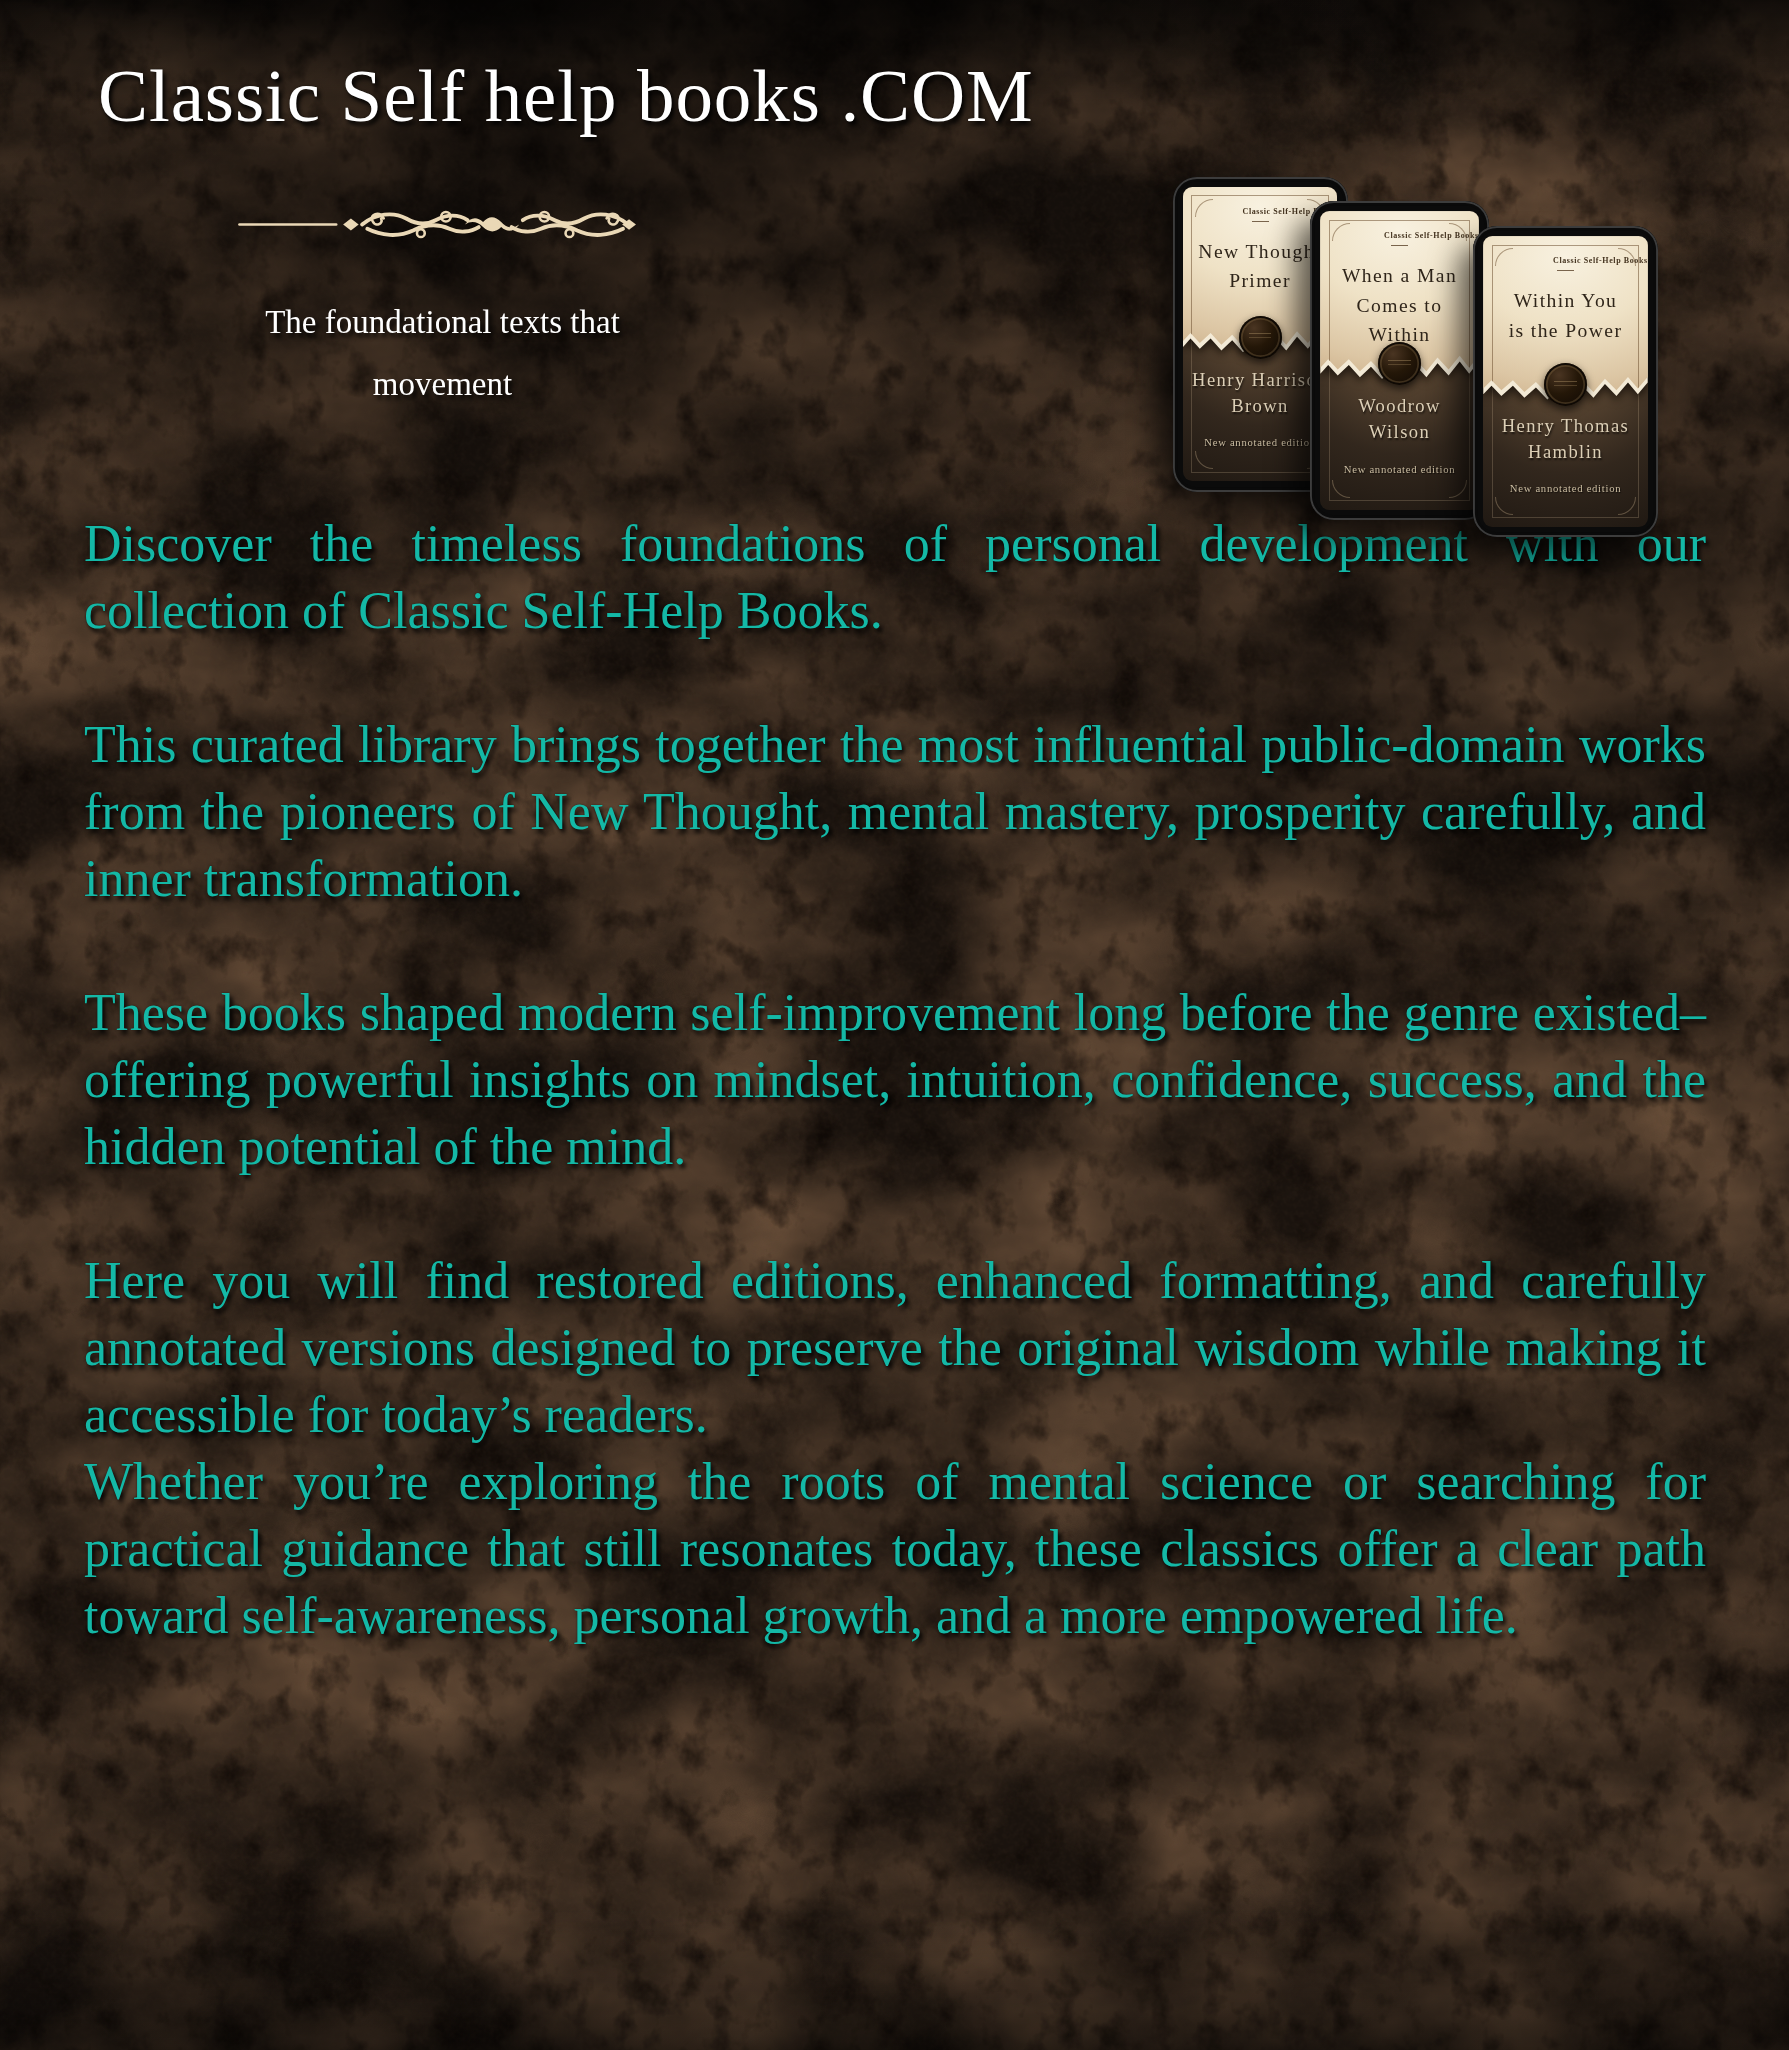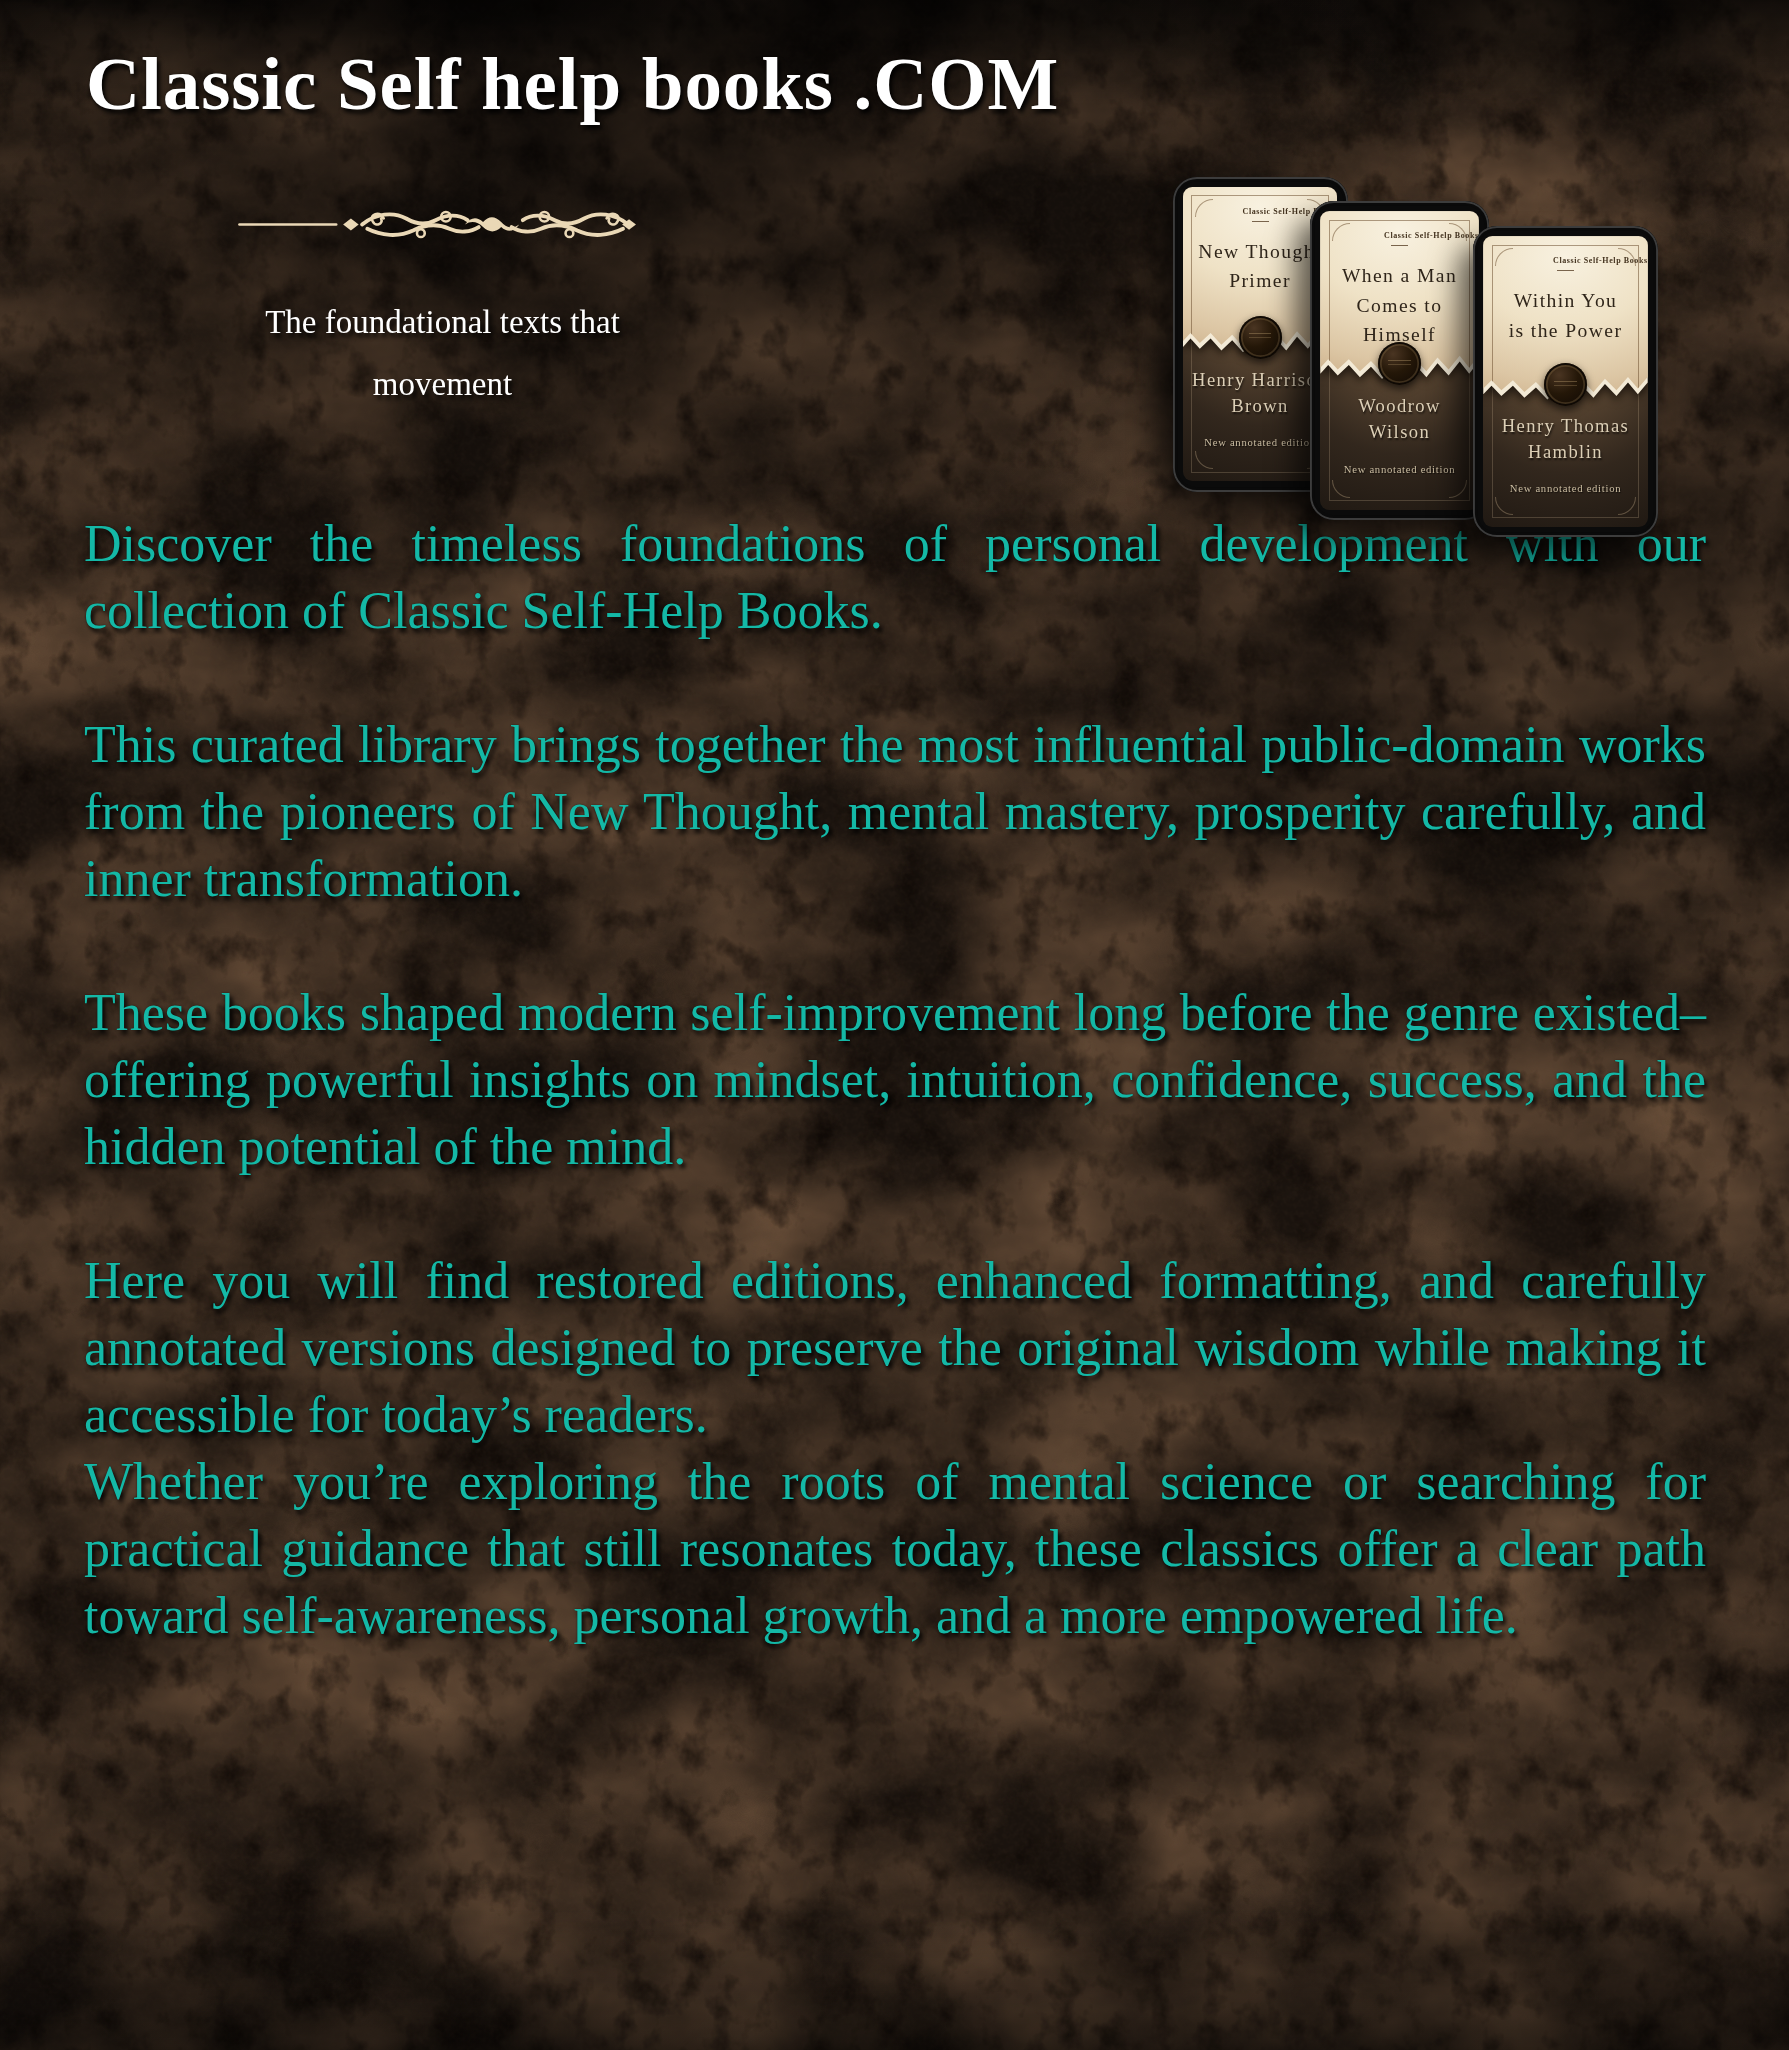--- a/index.html
+++ b/index.html
@@ -14,22 +14,22 @@
     background:
       radial-gradient(ellipse 1398px 839px at 32% 6%, rgba(0,0,0,0.55), rgba(0,0,0,0) 62%),
       radial-gradient(ellipse 1212px 653px at 92% 30%, rgba(0,0,0,0.35), rgba(0,0,0,0) 60%),
       radial-gradient(ellipse 2424px 1678px at 50% 48%, rgba(0,0,0,0) 55%, rgba(0,0,0,0.38) 100%),
       linear-gradient(180deg, rgba(0,0,0,0.7) 0%, rgba(0,0,0,0) 5%, rgba(0,0,0,0) 93%, rgba(0,0,0,0.45) 100%);
   }
   .content{position:absolute;inset:0;z-index:2;}
 
   
   .site-title{
-    position:absolute;left:82px;top:37px;margin:4px;
-    font-size:75px;font-weight:700;color:#ffffff;letter-spacing:0.9px;
+    position:absolute;left:82px;top:37px;margin:16px;
+    font-size:75px;font-weight:400;color:#ffffff;letter-spacing:0.9px;
     text-shadow:2.8px 3.7px 4.7px rgba(0,0,0,0.9), 0 0 1.9px rgba(0,0,0,0.6);
     white-space:nowrap;
   }
   .divider{position:absolute;left:236px;top:204px;width:406px;height:41px;}
   .tagline{
     position:absolute;left:144px;top:291px;width:597px;
     text-align:center;color:#ffffff;font-size:33px;line-height:62px;
     text-shadow:2.8px 3.7px 4.7px rgba(0,0,0,0.9);
   }
 
@@ -192,21 +192,21 @@
           <div class="tear-wrap">
             <div class="tear-under"></div>
             <div class="cover-top">
               <div class="frame-light"></div>
               <div class="corner tl"></div>
               <div class="corner tr"></div>
               <div class="brand">Classic Self-Help Books</div>
               <div class="brand-rule"></div>
               <div class="btitle">When a Man
 Comes to
-Himself</div>
+Within</div>
             </div>
           </div>
           <div class="seal"></div>
         </div>
       </div>
 
       <div class="tablet t3">
         <div class="screen">
           <div class="frame-dark"></div>
           <div class="corner bl"></div>

